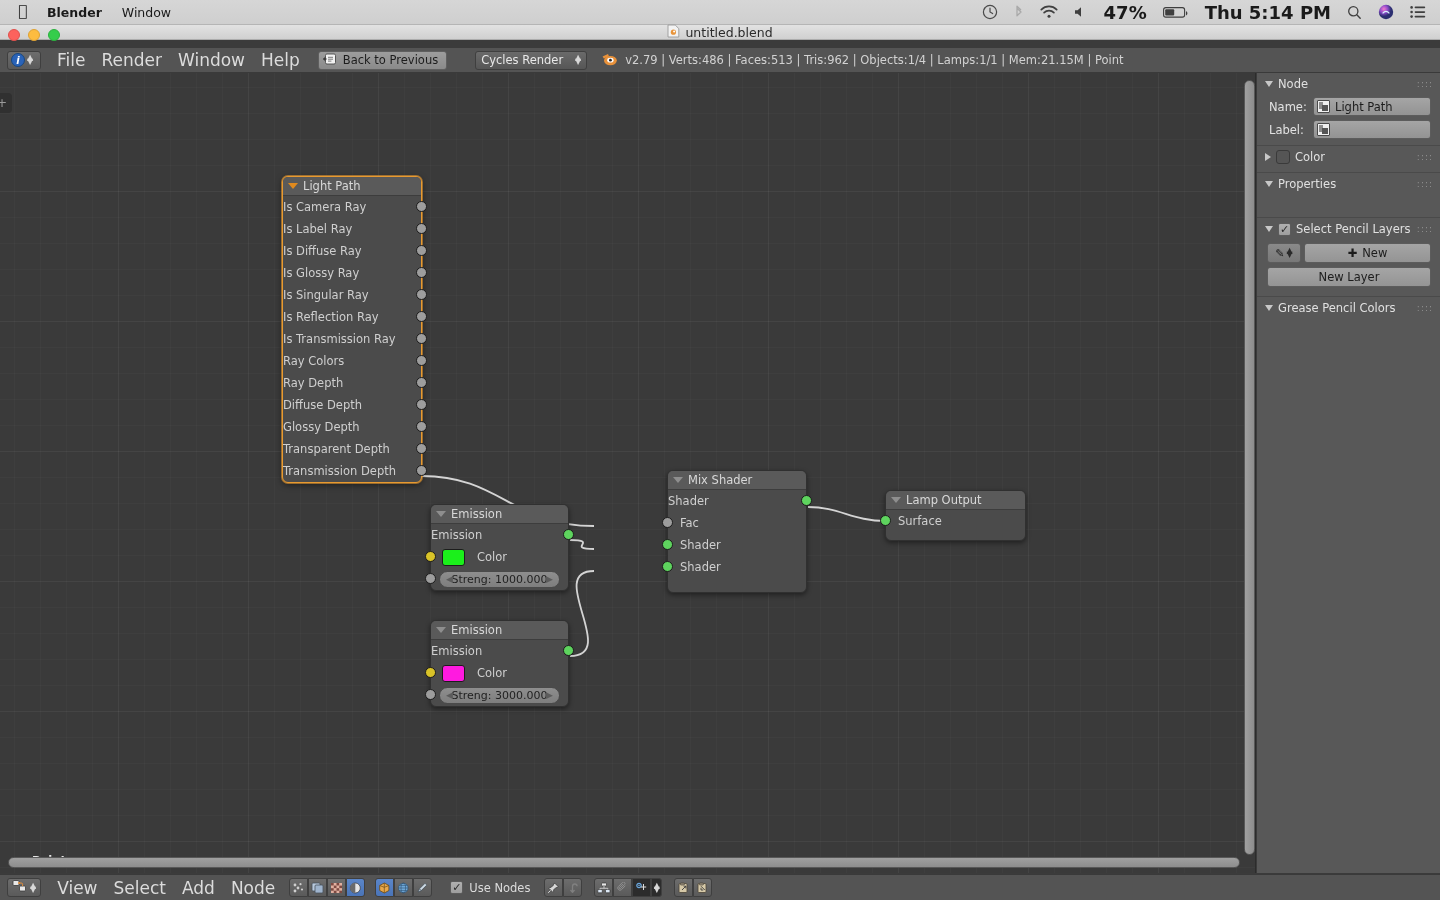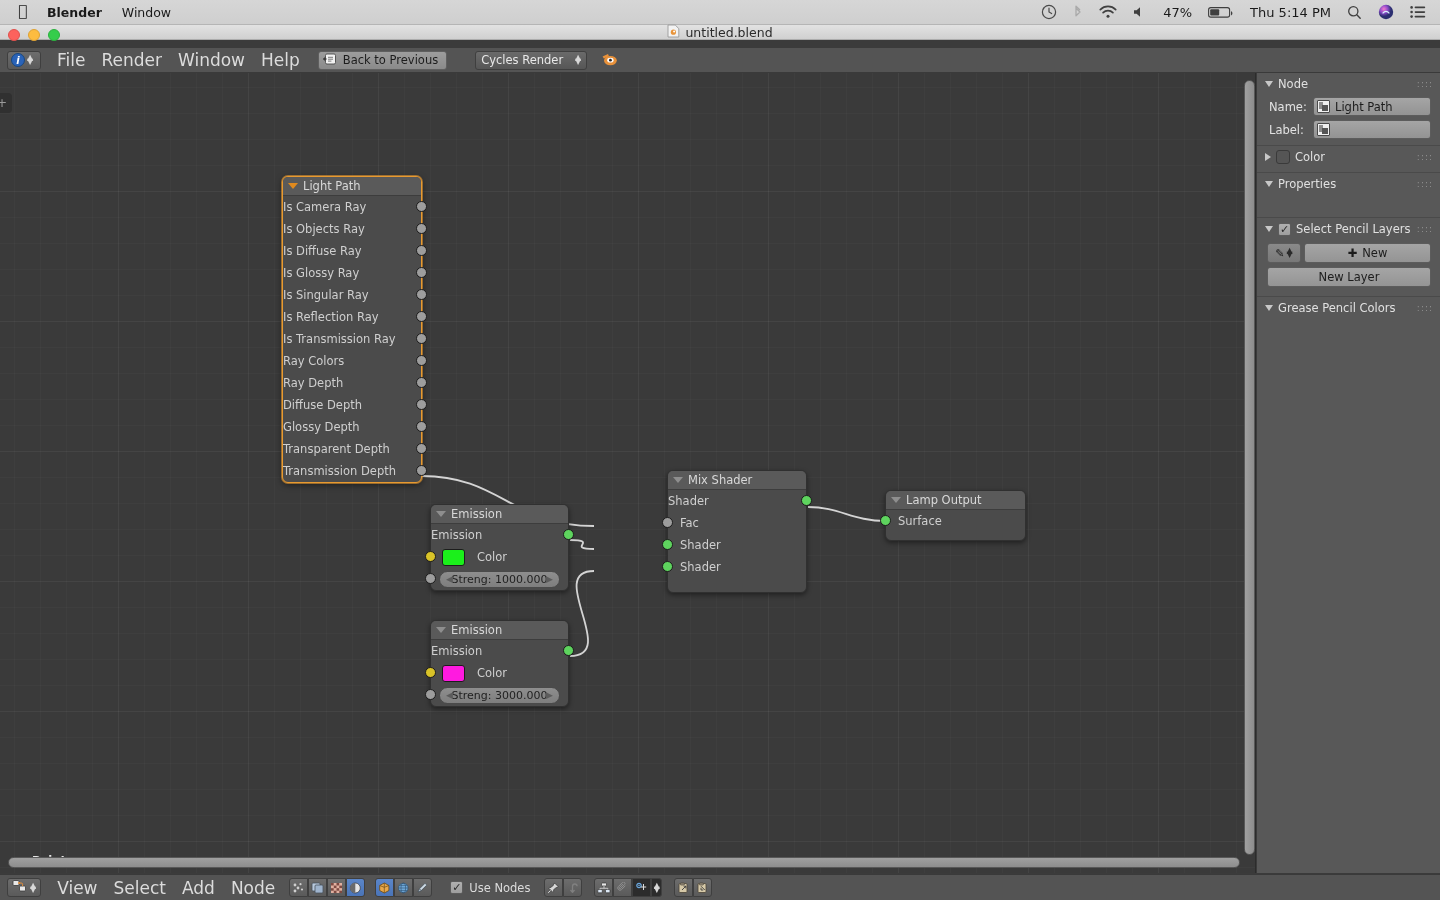--- a/index.html
+++ b/index.html
@@ -18,21 +18,21 @@
     background:linear-gradient(to bottom,#d6d6d6,#cfcfcf);
     border-bottom:1px solid #b5b5b5;
     display:flex; align-items:center;
     font-size:12.5px; color:#1a1a1a;
   }
   .macbar .apple { margin-left:18px; font-size:15px; line-height:1; position:relative; top:-1px;}
   .macbar .mitem { margin-left:20px; }
   .macbar .mitem.bold { font-weight:bold; }
   .macbar .right { margin-left:auto; display:flex; align-items:center; gap:16px; margin-right:14px; }
   .macbar .right svg { display:block; }
-  .battpct { font-size:13px; }
+  .battpct { font-size:18px;font-weight:bold; }
 
   
   .wintitle {
     position:absolute; left:0; top:25px; width:1440px; height:15px;
     background:linear-gradient(to bottom,#e2e2e2,#d0d0d0);
     border-bottom:1px solid #acacac;
     display:flex; align-items:center; justify-content:center;
     font-size:12.5px; color:#2b2b2b;
   }
   .traffic { position:absolute; left:8px; top:4px; display:flex; gap:8px; }
@@ -327,20 +327,21 @@
     </div>
     <div class="statline">
       <span>
         <svg width="18" height="16" viewBox="0 0 18 16">
             <ellipse cx="9.4" cy="9.6" rx="6.4" ry="4.7" fill="#e8913a"></ellipse>
             <ellipse cx="9.4" cy="9.2" rx="3.2" ry="2.4" fill="#fdfdfd"></ellipse>
             <circle cx="9.4" cy="9.2" r="1.4" fill="#27292e"></circle>
             <path d="M1.6 5.4L7 3.1l1 2.1-5.2 2.2z" fill="#e8913a"></path>
           </svg>
       </span>
+      <span>v2.79 | Verts:486 | Faces:513 | Tris:962 | Objects:1/4 | Lamps:1/1 | Mem:21.15M | Point</span>
     </div>
   </div>
 
   <div class="canvas">
 
     <div class="tabhandle">+</div>
 
     <svg class="links">
       <g fill="none" stroke="#d8d8d8" stroke-width="1.7">
 
@@ -361,21 +362,21 @@
       <div class="hdr">
         <span class="tri orange"></span>
         <span>Light Path</span>
       </div>
       <div class="body">
         <div class="row">
             <span class="lbl">Is Camera Ray</span>
             <span class="sock out s-grey" style="top:5px;"></span>
           </div>
         <div class="row">
-            <span class="lbl">Is Objects Ray</span>
+            <span class="lbl">Is Label Ray</span>
             <span class="sock out s-grey" style="top:5px;"></span>
           </div>
         <div class="row">
             <span class="lbl">Is Diffuse Ray</span>
             <span class="sock out s-grey" style="top:5px;"></span>
           </div>
         <div class="row">
             <span class="lbl">Is Glossy Ray</span>
             <span class="sock out s-grey" style="top:5px;"></span>
           </div>

